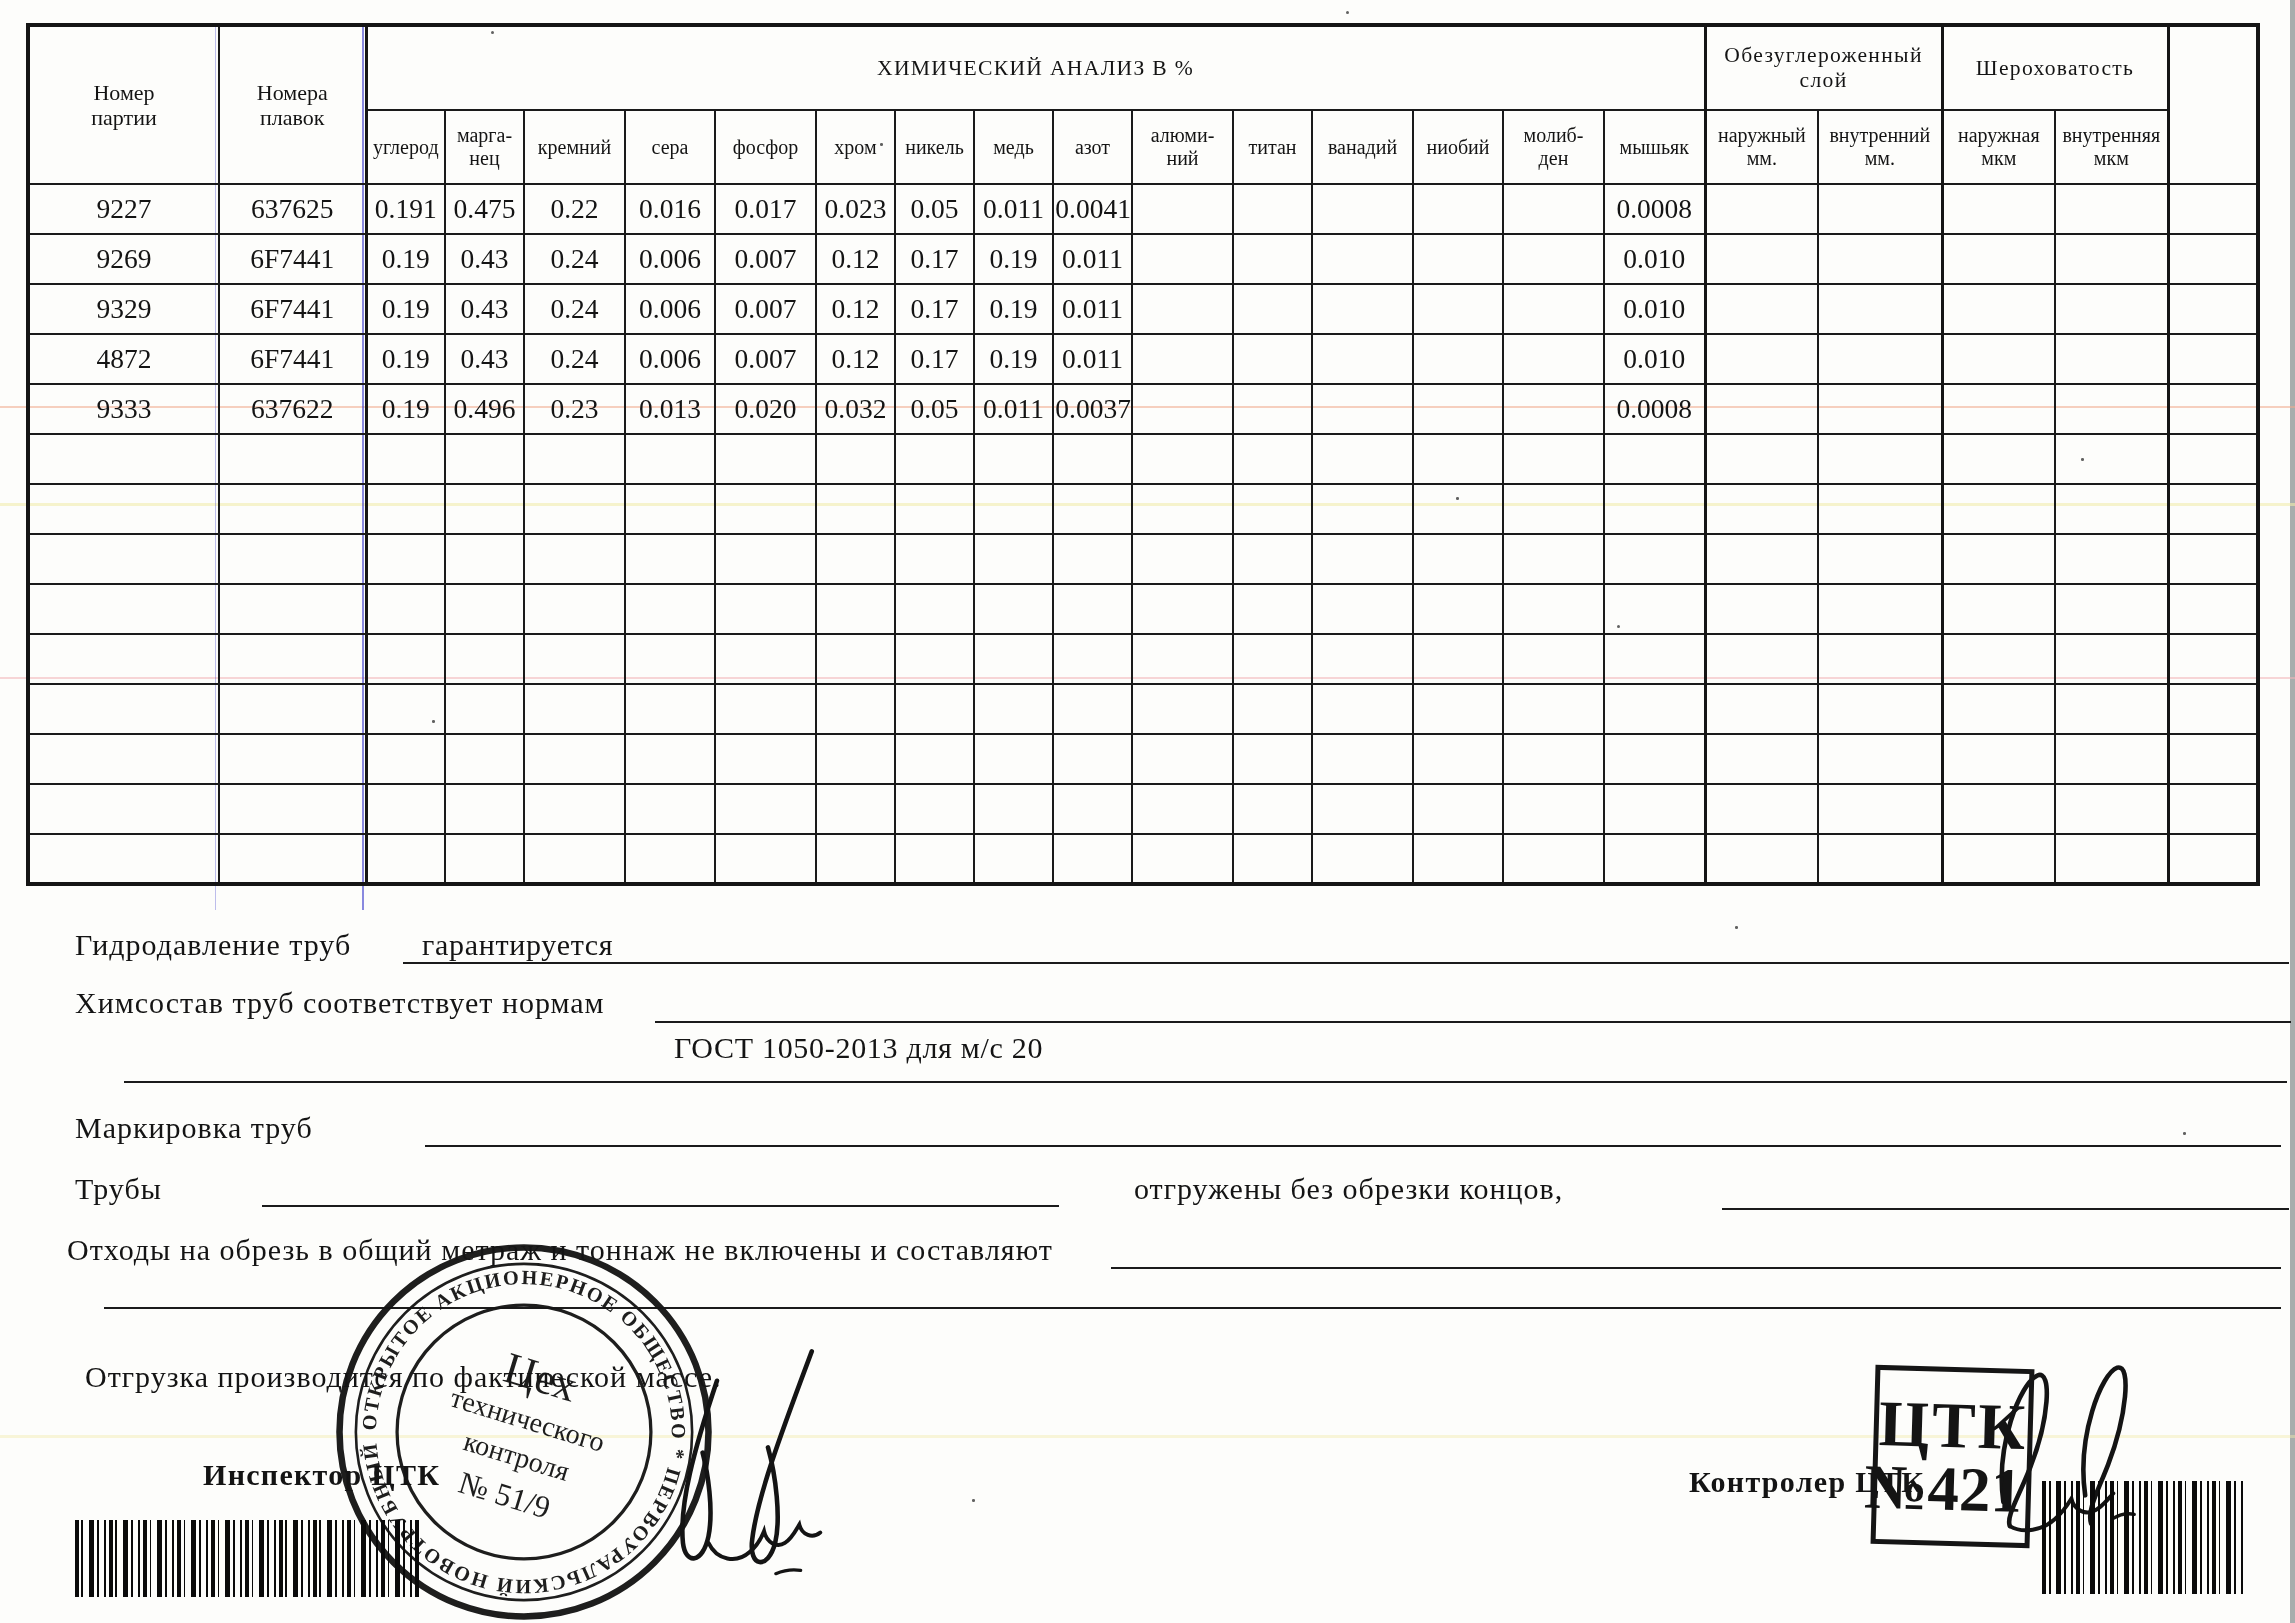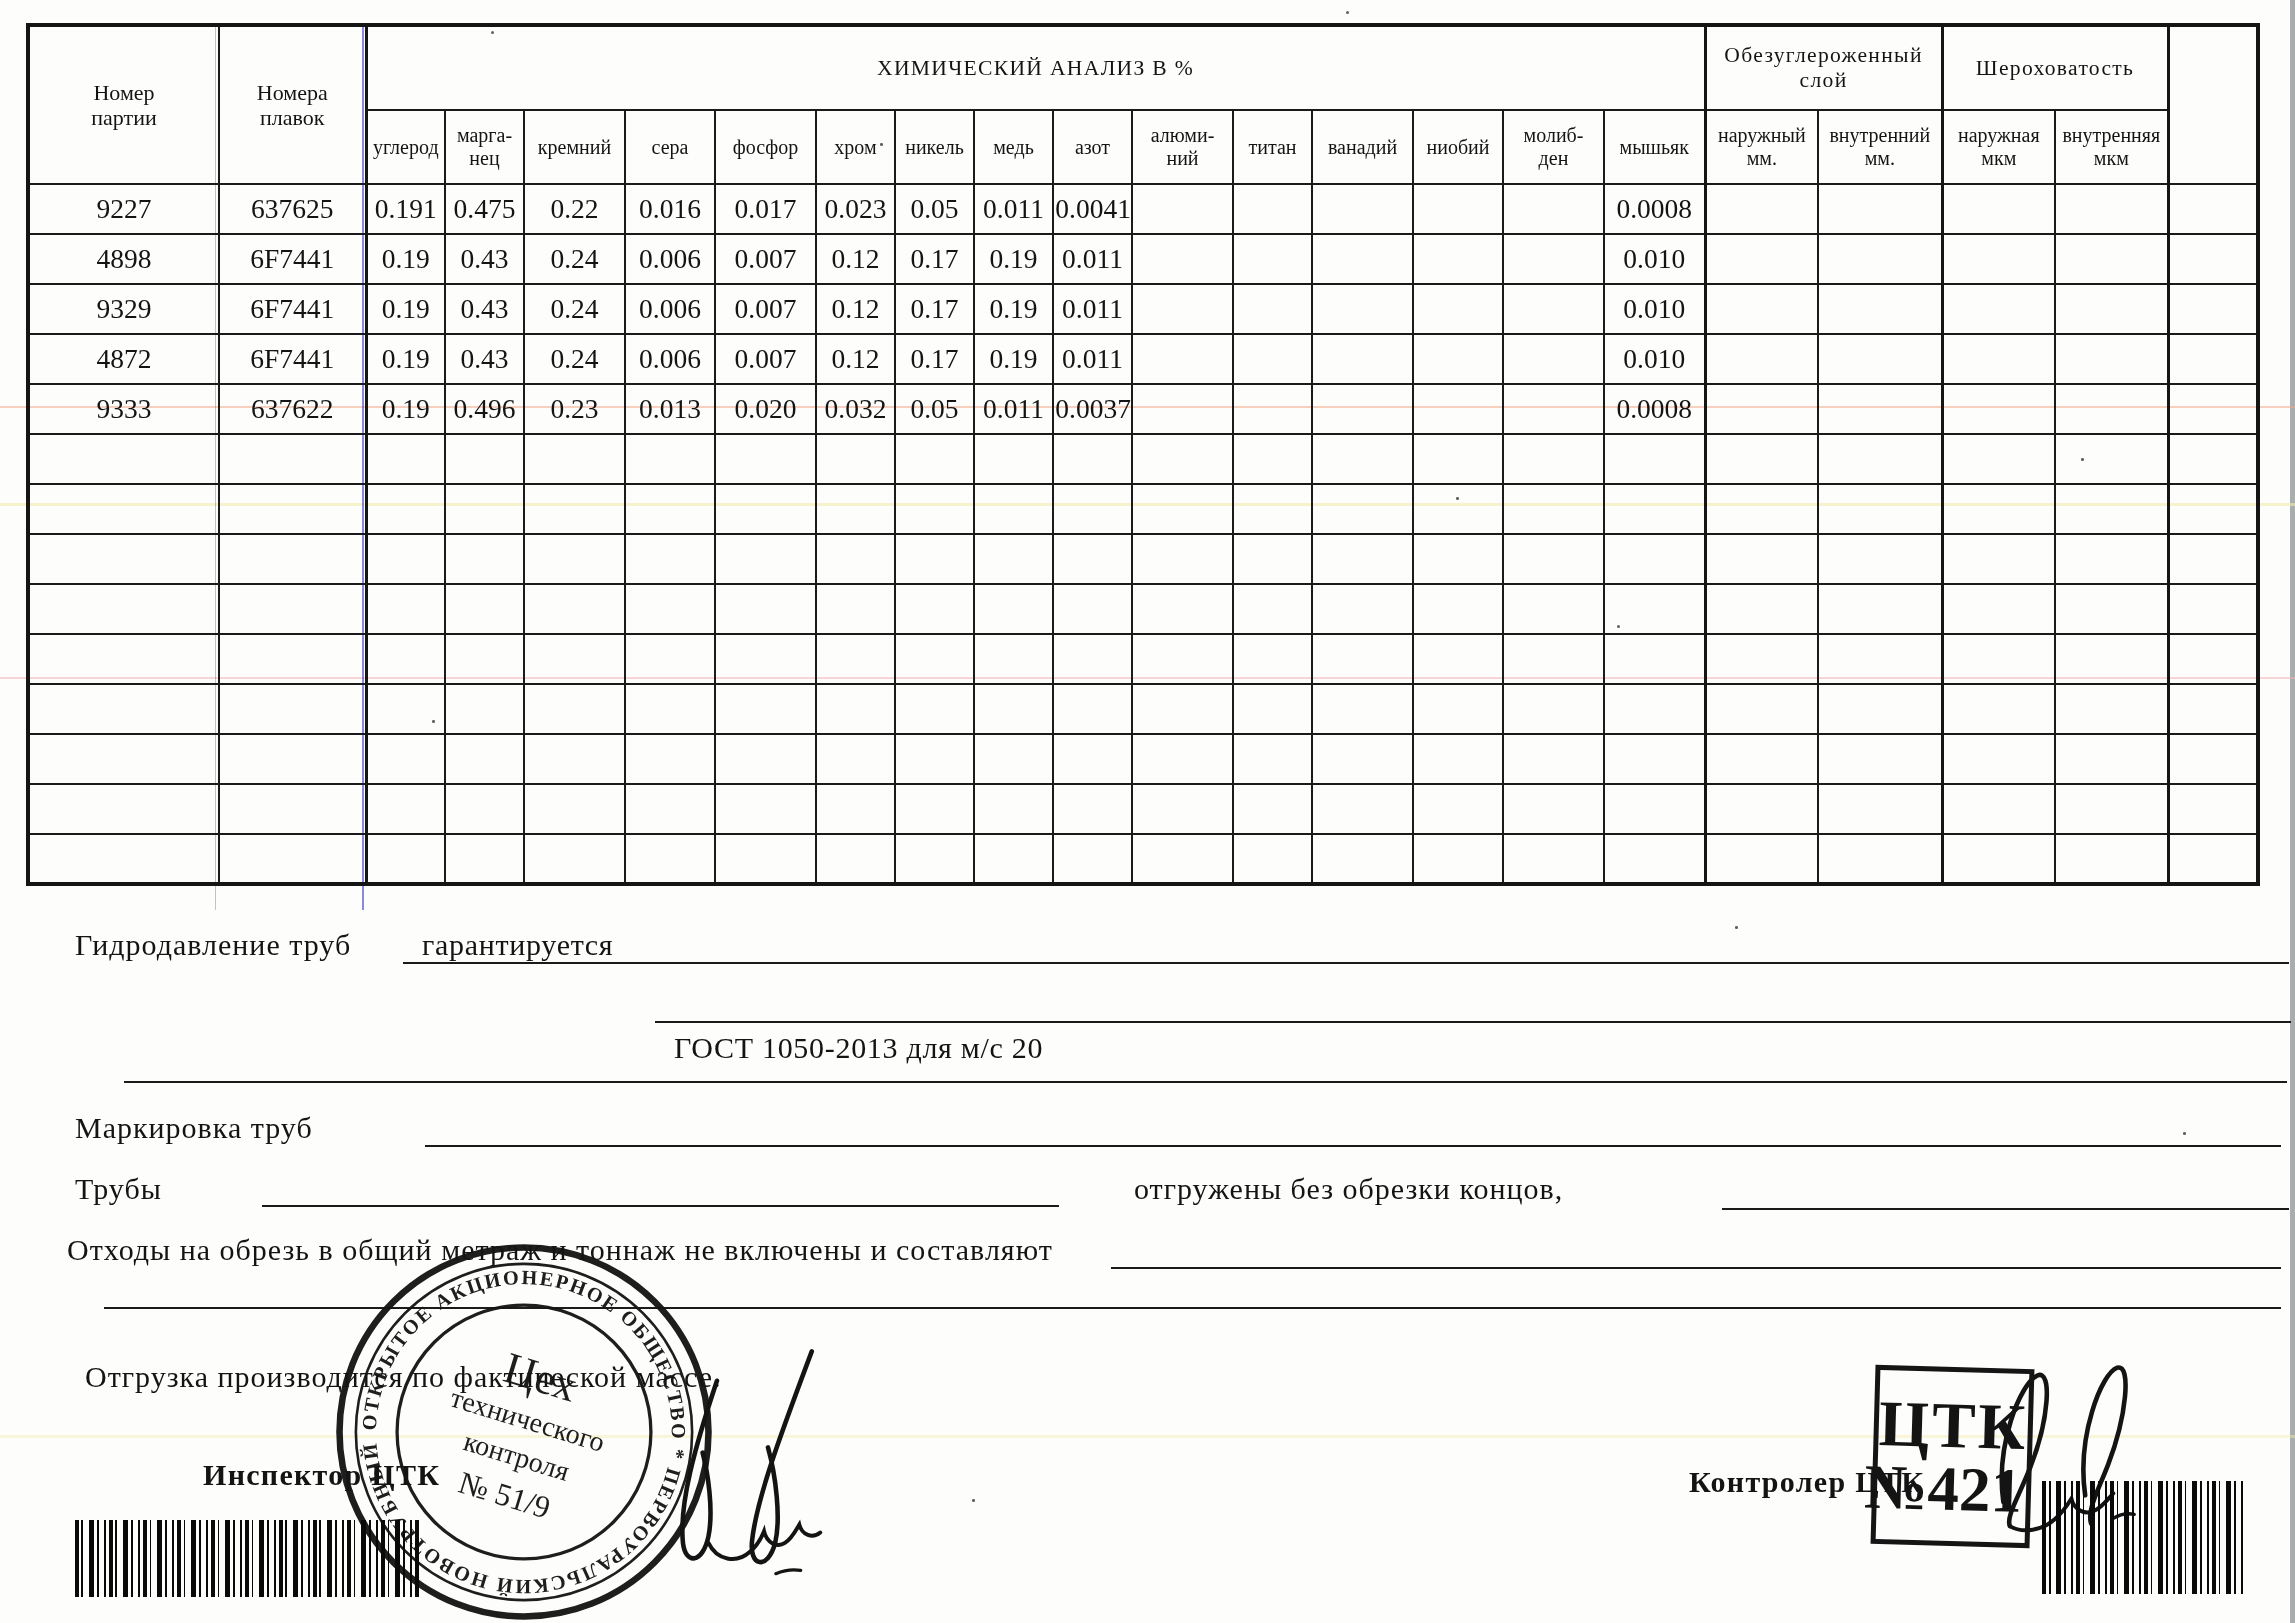--- a/index.html
+++ b/index.html
@@ -191,21 +191,21 @@
           <td></td>
           <td></td>
           <td>0.0008</td>
           <td></td>
           <td></td>
           <td></td>
           <td></td>
           <td></td>
         </tr>
         <tr>
-          <td>4898</td>
+          <td>9269</td>
           <td>6F7441</td>
           <td>0.19</td>
           <td>0.43</td>
           <td>0.24</td>
           <td>0.006</td>
           <td>0.007</td>
           <td>0.12</td>
           <td>0.17</td>
           <td>0.19</td>
           <td>0.011</td>
@@ -509,20 +509,21 @@
           <td></td>
           <td></td>
         </tr>
       </tbody>
   </table>
 
   <div class="fld" style="left:75px;top:928px;">Гидродавление труб</div>
   <div class="fld val" style="left:422px;top:928px;">гарантируется</div>
   <div class="uline" style="left:403px;top:962px;width:1886px;"></div>
 
+  <div class="fld" style="left:75px;top:986px;">Химсостав труб соответствует нормам</div>
   <div class="fld val" style="left:674px;top:1031px;">ГОСТ 1050-2013 для м/с 20</div>
   <div class="uline" style="left:655px;top:1021px;width:1636px;"></div>
 
   <div class="uline" style="left:124px;top:1081px;width:2163px;"></div>
 
   <div class="fld" style="left:75px;top:1111px;">Маркировка труб</div>
   <div class="uline" style="left:425px;top:1145px;width:1856px;"></div>
 
   <div class="fld" style="left:75px;top:1172px;">Трубы</div>
   <div class="fld" style="left:1134px;top:1172px;">отгружены без обрезки концов,</div>

